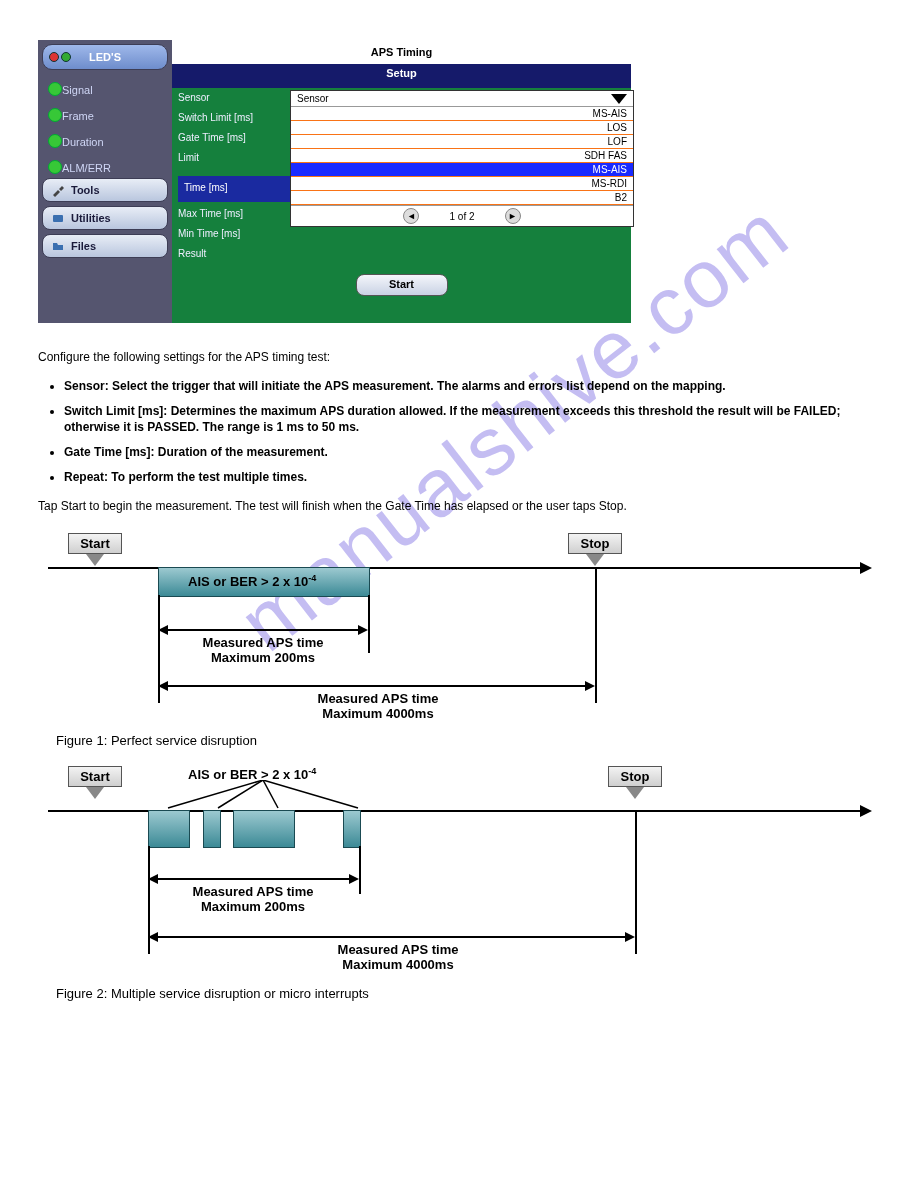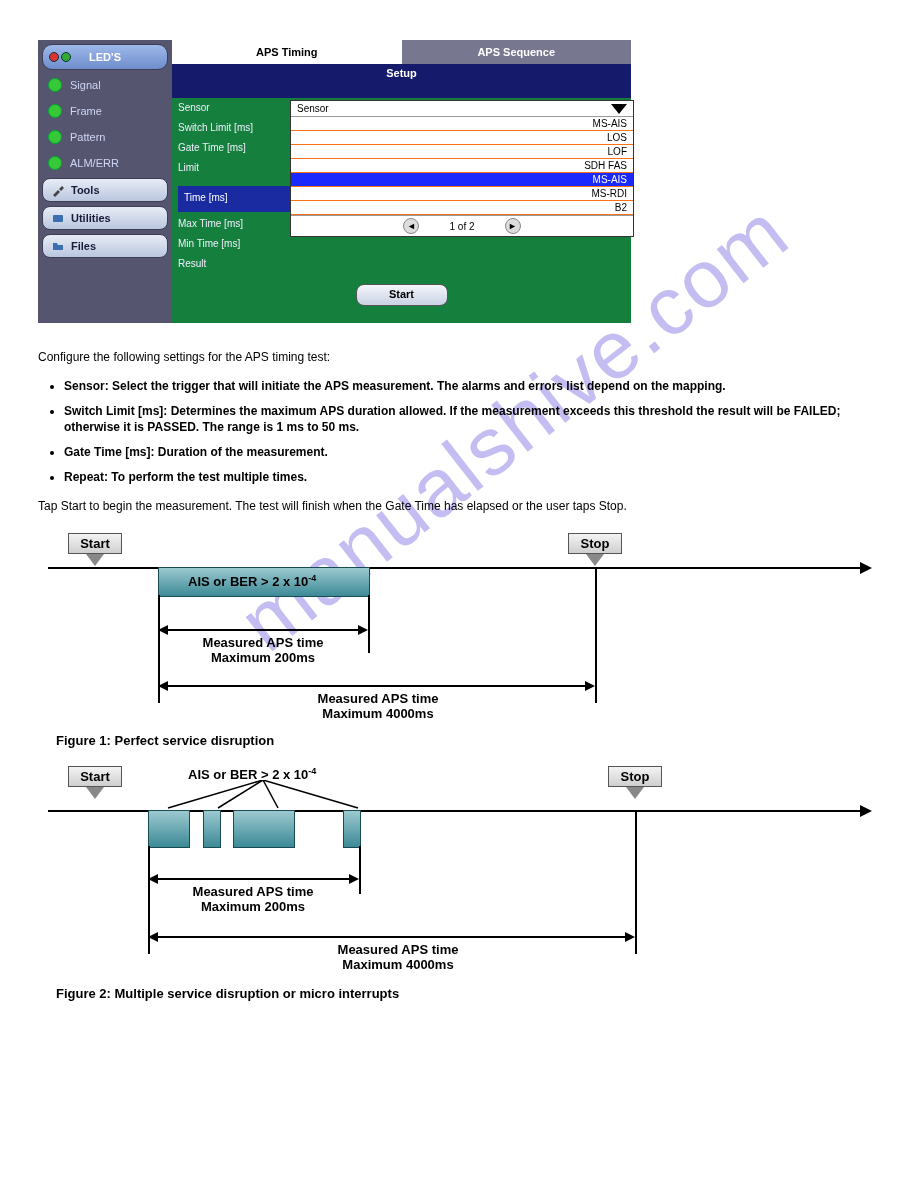--- a/index.html
+++ b/index.html
@@ -61,39 +61,39 @@
   .pill.led {
     background: linear-gradient(#9fb8ea,#6e8dcc);
     color: #fff;
     justify-content: center;
     position: relative;
   }
   .pill.led .dot-group { position:absolute; left:6px; display:flex; gap:2px;}
   .dot { width:8px; height:8px; border-radius:50%; background:#3a3; border:1px solid #133;}
   .dot.red{background:#d33;}
   .status-row {
-    display:flex; align-items:center; gap:8px;
+    display:flex; align-items:flex-end; 
     color:#cfd6f5; font-size:11px; height:22px; padding-left:6px;
   }
   .status-dot{width:12px;height:12px;border-radius:50%;background:#37c837;border:1px solid #0a3;}
   .tool-pill{
     display:flex;align-items:center;gap:6px;height:22px;
     background:linear-gradient(#e8edf6,#b9c6de);border-radius:8px;
     padding:0 8px;font-size:11px;font-weight:bold;color:#1a1a3a;
     border:1px solid #3d3d55;
   }
   .tool-icon{width:14px;height:14px;display:flex;align-items:center;justify-content:center;}
   .main {
     flex:1; display:flex; flex-direction:column;
   }
   .tabs{display:flex;height:24px;}
   .tab{flex:1;display:flex;align-items:center;justify-content:center;font-size:11px;font-weight:bold;}
   .tab.active{background:#fff;color:#000;}
   .tab.inactive{background:#777790;color:#fff;}
-  .setup-bar{background:#151a6a;color:#fff;font-size:11px;font-weight:bold;text-align:center;height:34px;line-height:18px;}
+  .setup-bar{background:#151a6a;color:#fff;font-size:11px;font-weight:bold;text-align:center;height:24px;line-height:18px;}
   .params{display:flex;position:relative;}
   .labels{width:118px;color:#eef;font-size:10px;padding:4px 6px;display:flex;flex-direction:column;gap:6px;}
   .labels div{height:14px;}
   .blue-row{background:#1a2aa0;color:#fff;padding:6px 6px;font-size:10px;margin-top:4px;}
   .dropdown{
     position:absolute; left:118px; top:2px; width:342px;
     background:#fff; border:1px solid #333;
     font-size:10px;
   }
   .dd-header{display:flex;justify-content:space-between;align-items:center;
@@ -119,21 +119,21 @@
   .marker{position:absolute;top:0;width:54px;text-align:center;}
   .marker .box{background:linear-gradient(#f3f3f3,#cfcfcf);border:1px solid #555;font-weight:bold;font-size:13px;padding:2px 6px;}
   .marker .arrow-down{width:0;height:0;margin:0 auto;border-left:9px solid transparent;border-right:9px solid transparent;border-top:12px solid #888;}
   .block{position:absolute;top:34px;height:28px;background:linear-gradient(#9cc9d0,#3c8a96);border:1px solid #1a4a52;}
   .block-label{position:absolute;font-weight:bold;font-size:13px;color:#000;white-space:nowrap;}
   .vline{position:absolute;width:2px;background:#000;}
   .dim{position:absolute;height:1px;border-top:2px solid #000;}
   .dim:before{content:"";position:absolute;left:-2px;top:-6px;border-right:10px solid #000;border-top:5px solid transparent;border-bottom:5px solid transparent;}
   .dim:after{content:"";position:absolute;right:-2px;top:-6px;border-left:10px solid #000;border-top:5px solid transparent;border-bottom:5px solid transparent;}
   .dim-label{position:absolute;font-weight:bold;font-size:13px;text-align:center;width:200px;}
-  .caption{font-weight:bold;font-size:13px;margin:10px 0 0 18px;}
+  .caption{font-weight:normal;font-size:13px;margin:10px 0 0 18px;}
   .smallblock{position:absolute;top:44px;height:36px;background:linear-gradient(#9cc9d0,#3c8a96);border:1px solid #1a4a52;}
   .toplabel{position:absolute;font-weight:bold;font-size:13px;}
   .fan{position:absolute;}
   .fan line{stroke:#000;stroke-width:1.5;}
   .footer-links{margin-top:40px;display:flex;gap:10px;font-size:10px;}
   .footer-links span{color:#114488;border-bottom:1px solid #6688cc;padding-bottom:1px;}
   sup{font-size:0.7em;}
 </style>
 </head>
 <body>
@@ -153,21 +153,21 @@
       <div class="status-row">
           <span class="status-dot"></span>
           <span>Signal</span>
         </div>
       <div class="status-row">
           <span class="status-dot"></span>
           <span>Frame</span>
         </div>
       <div class="status-row">
           <span class="status-dot"></span>
-          <span>Pattern</span>
+          <span>Duration</span>
         </div>
       <div class="status-row">
           <span class="status-dot"></span>
           <span>ALM/ERR</span>
         </div>
       <div class="tool-pill">
         <span class="tool-icon">
           <svg width="14" height="14" viewBox="0 0 14 14">
               <path d="M2 12 L7 7 L9 9 L4 14 Z M8 6 L11 3 L13 5 L10 8 Z" fill="#444"></path>
             </svg>
@@ -187,21 +187,20 @@
           <svg width="14" height="14" viewBox="0 0 14 14">
               <path d="M2 4h4l1 2h5v5H2z" fill="#3a6fb0"></path>
             </svg>
         </span>
         <span>Files</span>
       </div>
     </div>
     <div class="main">
       <div class="tabs">
         <div class="tab active">APS Timing</div>
-        <div class="tab inactive">APS Sequence</div>
       </div>
       <div class="setup-bar">Setup</div>
       <div class="params">
         <div class="labels">
           <div>Sensor</div>
           <div>Switch Limit [ms]</div>
           <div>Gate Time [ms]</div>
           <div>Limit</div>
           <div class="blue-row">Time [ms]</div>
           <div>Max Time [ms]</div>

